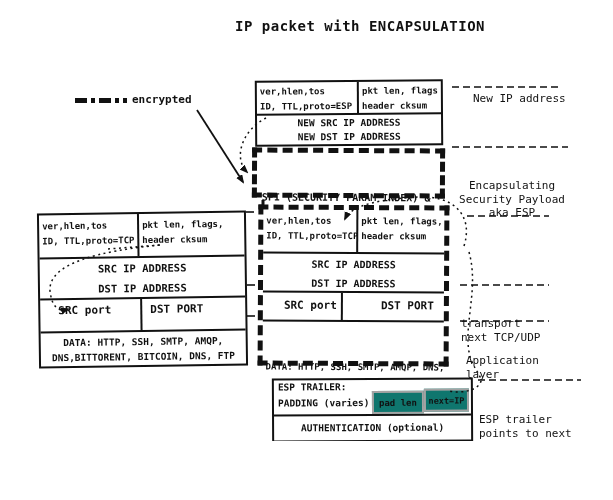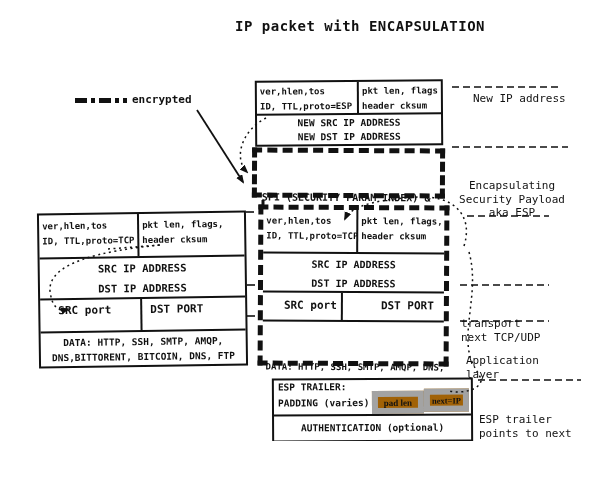--- a/index.html
+++ b/index.html
@@ -14,22 +14,22 @@
   .enc{border:5px dashed #111;background:#fff;}
   .row{display:flex;border-bottom:2px solid #111;box-sizing:border-box;}
   .row:last-child{border-bottom:none;}
   .cell{box-sizing:border-box;padding:2px 3px;font-weight:bold;font-size:9px;line-height:15px;white-space:pre;}
   .cell.r{border-left:2px solid #111;}
   .addr{font-weight:bold;text-align:center;font-size:10px;line-height:19px;}
   .ports{font-weight:bold;font-size:11px;}
   .data{font-weight:bold;font-size:9px;line-height:15px;padding:2px 3px;white-space:pre;}
   .spi-text{font-weight:bold;font-size:10px;line-height:17px;padding:2px 0 0 5px;white-space:pre;}
   .ann{font-size:11px;line-height:13.5px;white-space:pre;}
-  .small-cell{position:absolute;border:6px solid #a3a3a3;background:#a16207;font-weight:bold;
-              display:flex;align-items:center;justify-content:center;box-sizing:border-box;font-family:Liberation Serif, serif;}
+  .small-cell{position:absolute;border:2px solid #a3a3a3;background:#0f766e;font-weight:bold;
+              display:flex;align-items:center;justify-content:center;box-sizing:border-box;}
   svg.overlay{position:absolute;left:0;top:0;pointer-events:none;}
 </style>
 </head>
 <body>
 
 <div class="canvas">
 
   <div class="abs title" style="left:235px;top:18px;">IP packet with ENCAPSULATION</div>
 
   <div class="abs legend-bar" style="left:75px;top:98px;width:52px;"></div>

